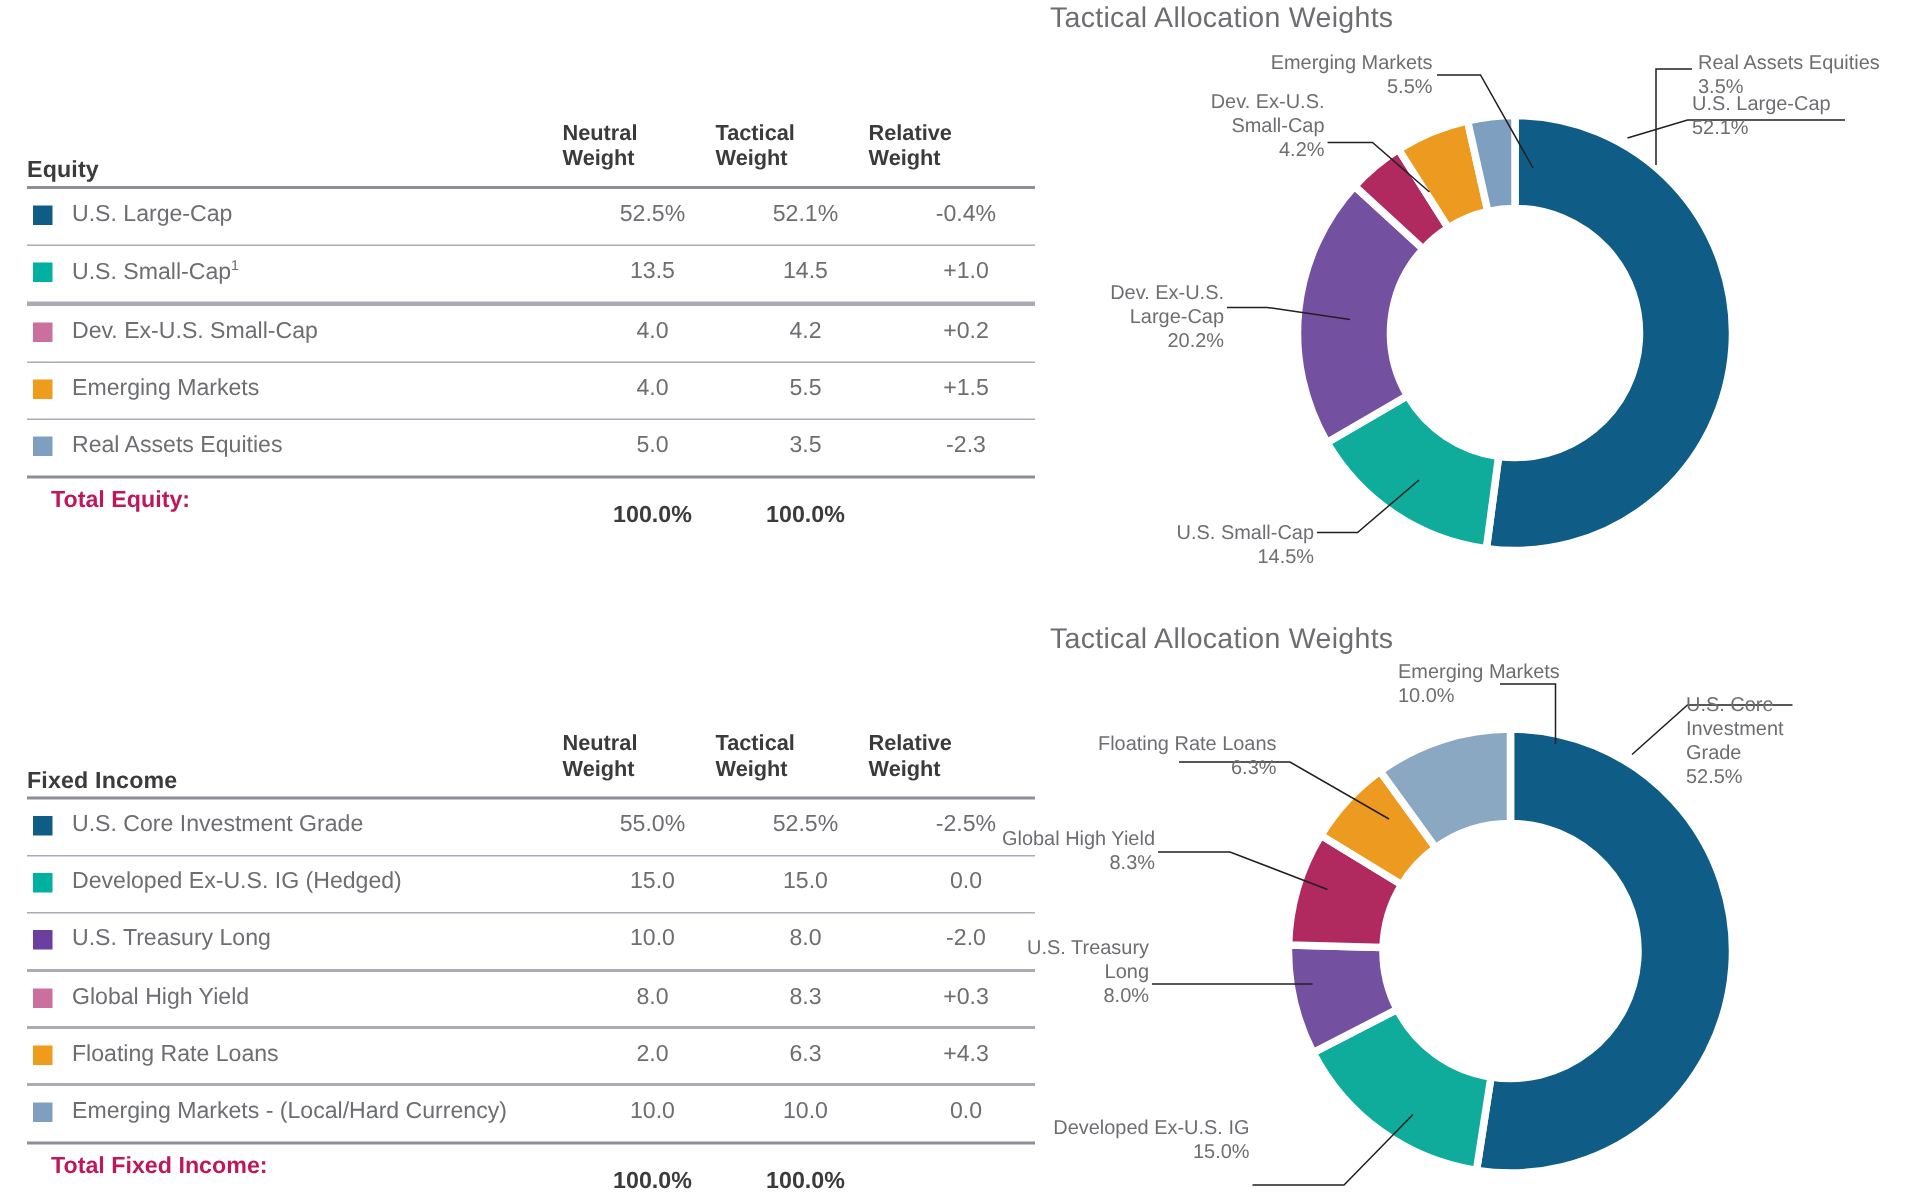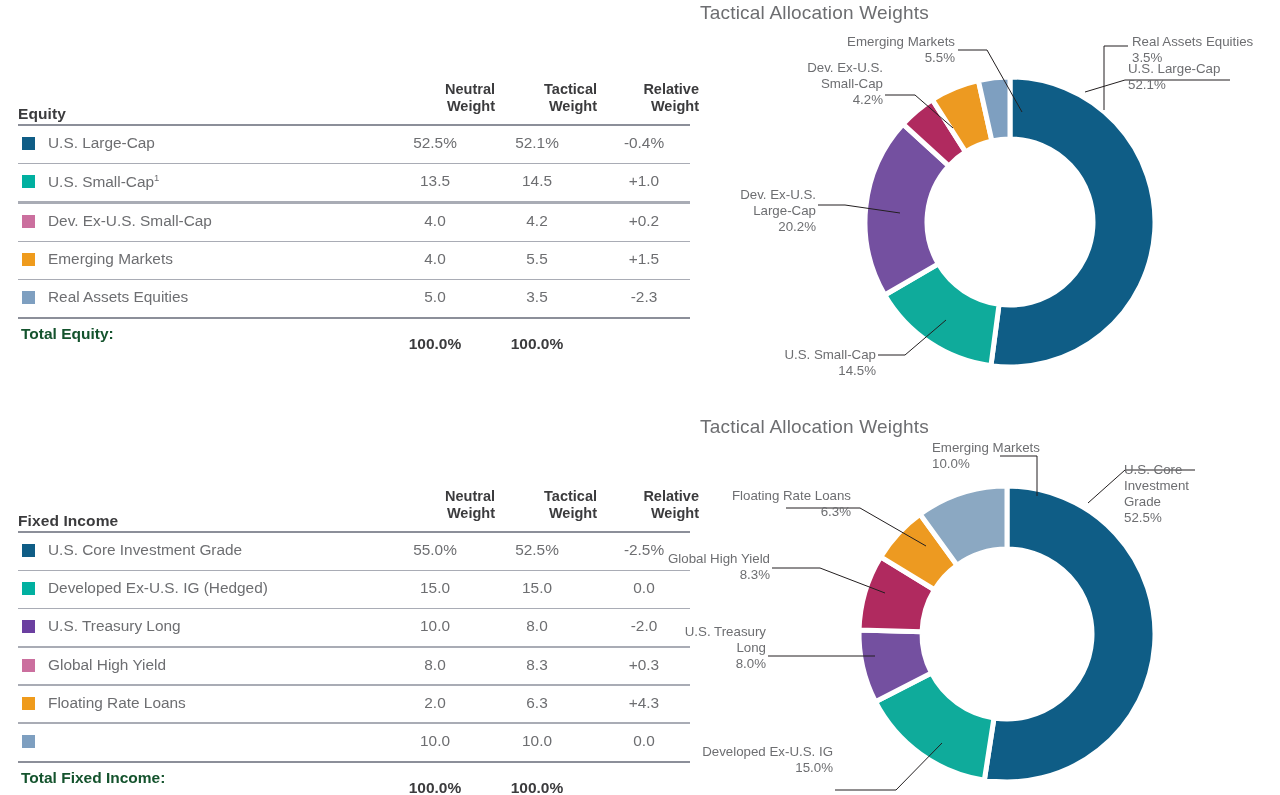--- a/index.html
+++ b/index.html
@@ -14,21 +14,21 @@
   .tbl{position:absolute;width:672px;left:18px;}
   .tbl.equity{top:78px;}
   .tbl.fi{top:485px;}
 
   .hdr{position:relative;height:46px;}
   .hdr .cat{
     position:absolute;left:0;bottom:1px;
     font-size:15.5px;font-weight:bold;color:#3b3b3d;letter-spacing:.1px;margin-top:40px;
   }
   .hdr .colh{
-    position:absolute;top:3px;width:120px;text-align:right;
+    position:absolute;top:3px;width:120px;text-align:left;
     font-size:14.5px;font-weight:bold;color:#3b3b3d;line-height:17px;
   }
   .hdr .c1{left:357px;}
   .hdr .c2{left:459px;}
   .hdr .c3{left:561px;}
 
   .rule{height:2px;background:#8c8f99;width:672px;}
   .rule.thin{height:1.6px;background:#a9acb5;}
 
   .row{position:relative;height:36.6px;}
@@ -43,22 +43,22 @@
   .row .val{
     position:absolute;top:8px;width:120px;text-align:center;
     font-size:15.4px;color:#6d6e71;
   }
   .row .v1{left:357px;}
   .row .v2{left:459px;}
   .row .v3{left:566px;}
 
   .totrow{position:relative;height:34px;}
   .totrow .tlbl{
-    position:absolute;left:3px;top:6px;
-    font-size:15.5px;font-weight:bold;color:#14532d;
+    position:absolute;left:16px;top:6px;
+    font-size:15.5px;font-weight:bold;color:#be185d;
   }
   .totrow .tval{
     position:absolute;top:16px;width:120px;text-align:center;
     font-size:15.5px;font-weight:bold;color:#3b3b3d;
   }
   .totrow .t1{left:357px;}
   .totrow .t2{left:459px;}
 
   
   .chart{position:absolute;}
@@ -211,20 +211,21 @@
       <span class="sw" style="background: rgb(239, 155, 28);"></span>
       <span class="lbl"><span>Floating Rate Loans</span></span>
       <span class="val v1">2.0</span>
       <span class="val v2">6.3</span>
       <span class="val v3">+4.3</span>
     </div>
     <div class="rule thin"></div>
 
     <div class="row">
       <span class="sw" style="background: rgb(126, 159, 192);"></span>
+      <span class="lbl"><span>Emerging Markets - (Local/Hard Currency)</span></span>
       <span class="val v1">10.0</span>
       <span class="val v2">10.0</span>
       <span class="val v3">0.0</span>
     </div>
     <div class="rule"></div>
 
     <div class="totrow">
       <span class="tlbl">Total Fixed Income:</span>
       <span class="tval t1">100.0%</span>
       <span class="tval t2">100.0%</span>

